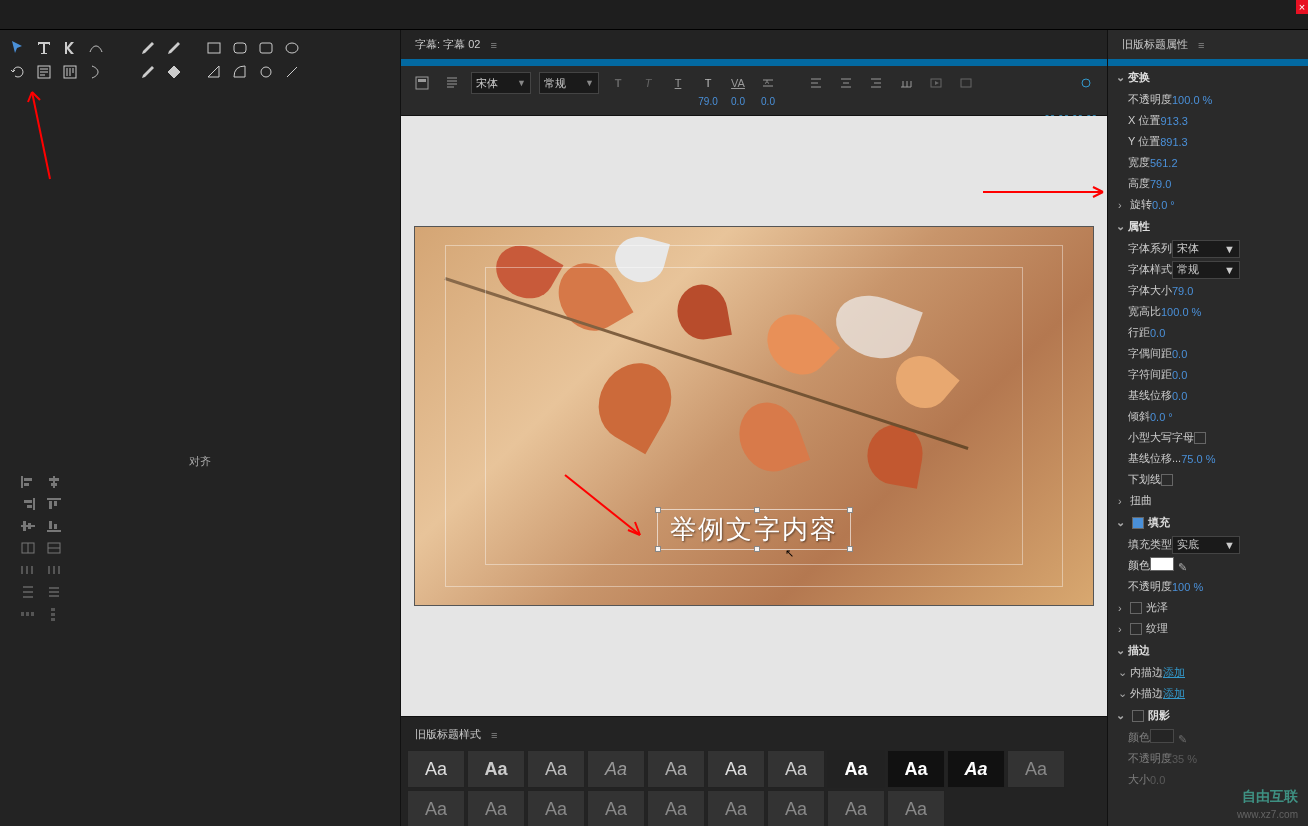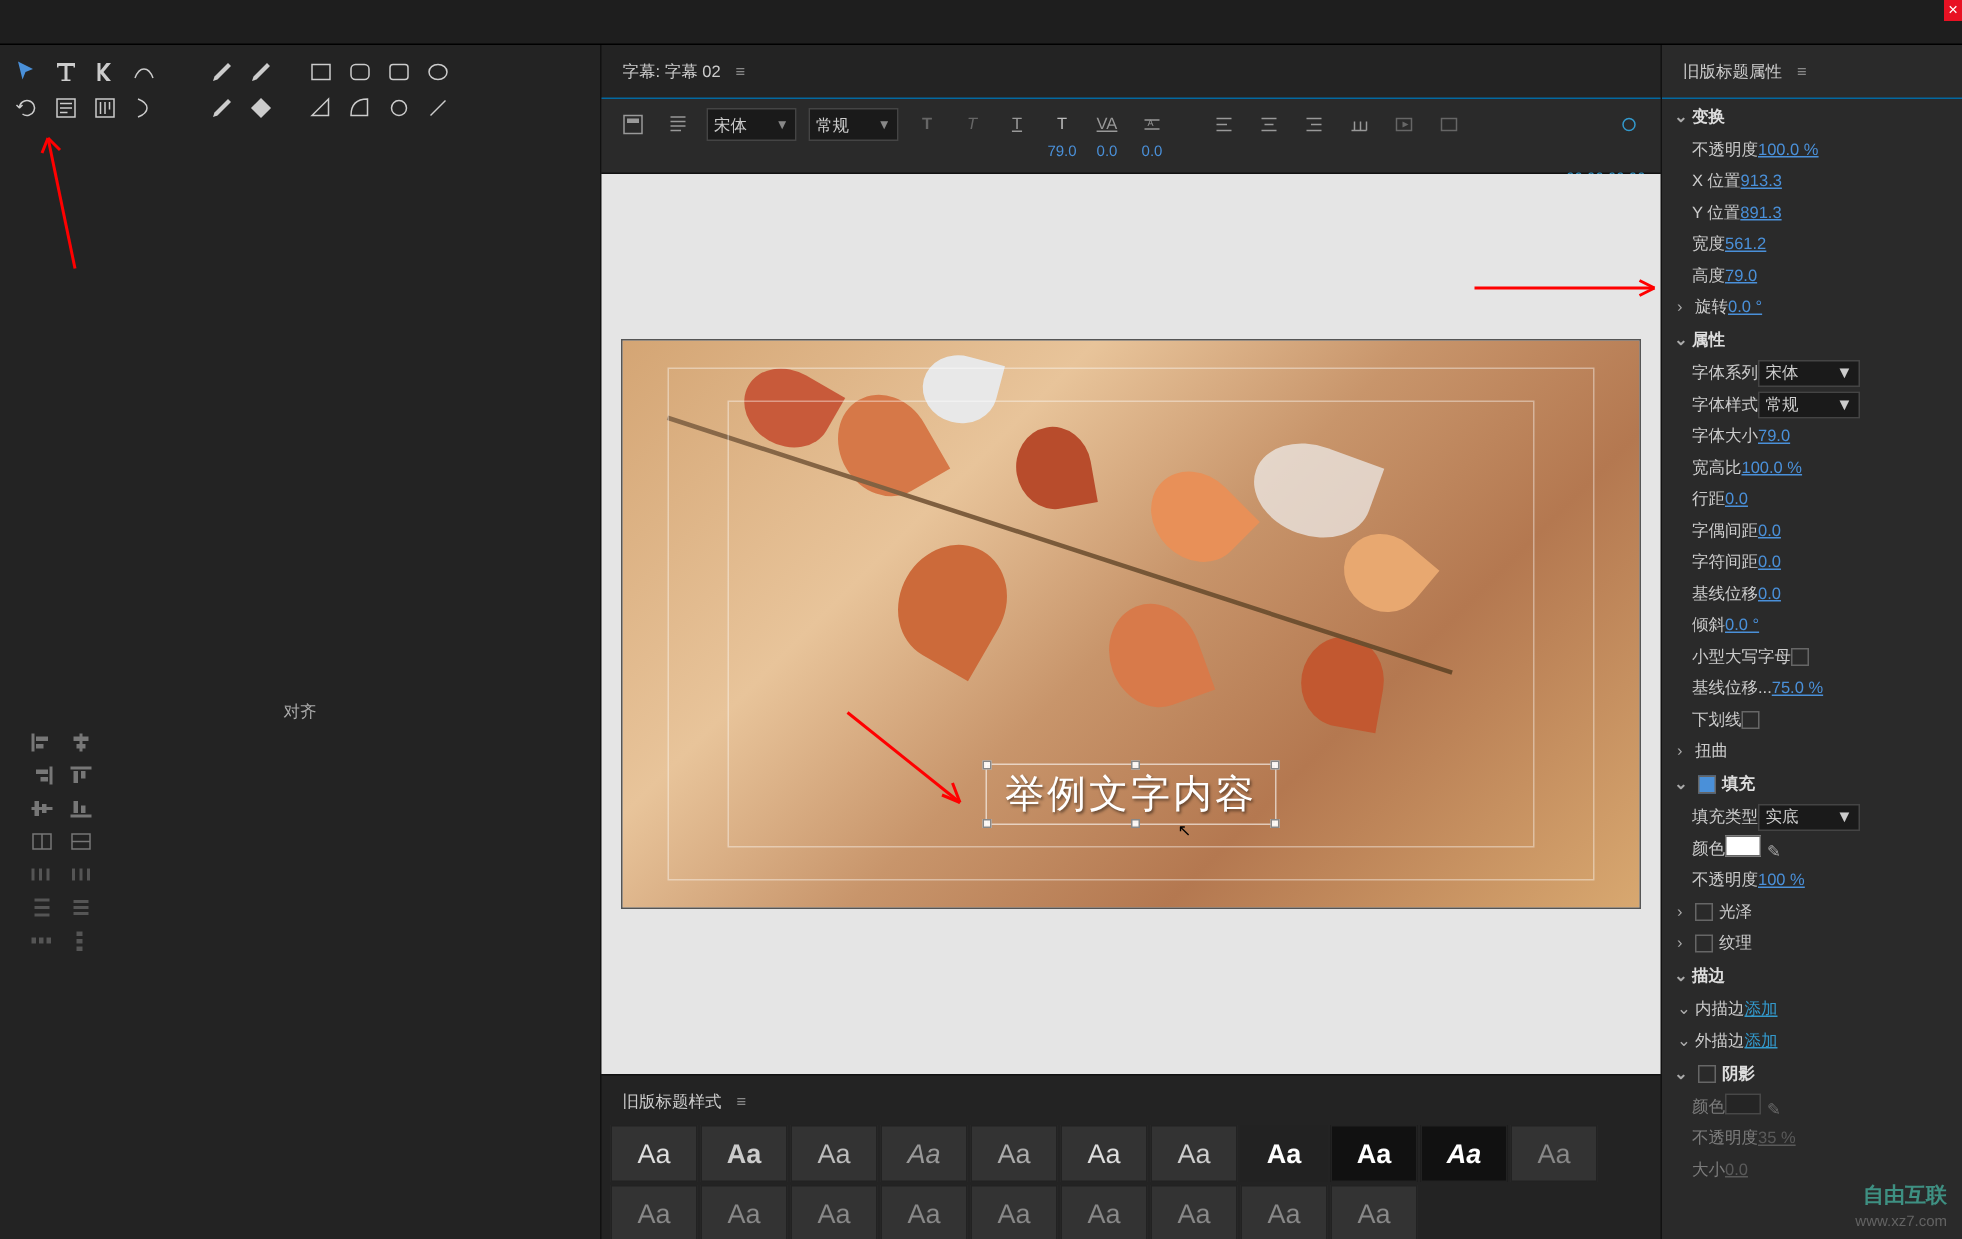--- a/index.html
+++ b/index.html
@@ -13,24 +13,24 @@
     .left-panel { width: 400px; background: #232323; display: flex; flex-direction: column; }
     .tools-area { height: 410px; padding: 8px; position: relative; }
     .tool-row { display: flex; gap: 6px; margin-bottom: 4px; }
     .tool-icon { width: 20px; height: 20px; display: flex; align-items: center; justify-content: center; color: #ccc; cursor: pointer; }
     .tool-icon.active { color: #4a90d9; }
     .tool-icon svg { width: 16px; height: 16px; }
     
     .align-panel { padding: 8px 18px; color: #999; }
     .align-row { display: flex; gap: 6px; margin: 4px 0; }
     .align-icon { width: 20px; height: 18px; display: flex; align-items: center; justify-content: center; cursor: pointer; }
-    .section-label { text-align: center; margin: 19px 0 2px; color: #aaa; }
+    .section-label { text-align: center; margin: 6px 0 2px; color: #aaa; }
     
     .center-panel { flex: 1; background: #232323; display: flex; flex-direction: column; border-left: 1px solid #111; border-right: 1px solid #111; }
-    .panel-tab { height: 36px; padding: 8px 14px; display: flex; align-items: center; color: #ccc; border-bottom: 1px solid #0369a1; }
+    .panel-tab { height: 36px; padding: 8px 14px; display: flex; align-items: center; color: #ccc; border-bottom: 7px solid #0369a1; }
     .panel-menu-icon { margin-left: 10px; color: #888; }
     
     .format-toolbar { height: 50px; padding: 6px 10px; display: flex; align-items: flex-start; gap: 8px; border-bottom: 1px solid #111; background: #2a2a2a; }
     .toolbar-btn { width: 22px; height: 22px; display: flex; align-items: center; justify-content: center; cursor: pointer; color: #999; }
     .select-box { height: 22px; background: #1a1a1a; border: 1px solid #444; color: #ccc; padding: 0 4px; display: flex; align-items: center; justify-content: space-between; cursor: pointer; }
     .select-box .arrow { color: #888; font-size: 9px; }
     .toolbar-stack { display: flex; flex-direction: column; align-items: center; gap: 2px; }
     .toolbar-value { color: #4a90d9; font-size: 10px; }
     .timecode { color: #3399cc; font-size: 10px; margin-top: 20px; }
     
@@ -47,21 +47,21 @@
     .styles-tab { padding: 6px 10px; display: flex; align-items: center; }
     .styles-grid { display: flex; gap: 2px; flex-wrap: wrap; padding: 2px; }
     .style-thumb { width: 58px; height: 38px; background: #333; display: flex; align-items: center; justify-content: center; font-size: 18px; font-family: serif; cursor: pointer; border: 1px solid #222; }
     
     .right-panel { width: 200px; background: #2a2a2a; display: flex; flex-direction: column; overflow-y: auto; }
     .right-panel .panel-tab { background: #2a2a2a; }
     .prop-group-header { padding: 4px 8px; display: flex; align-items: center; font-weight: bold; color: #ddd; cursor: pointer; }
     .chevron { width: 12px; display: inline-block; color: #aaa; }
     .prop-row { display: flex; align-items: center; padding: 2px 8px 2px 20px; height: 21px; }
     .prop-label { color: #ccc; }
-    .prop-value { color: #4a90d9; cursor: text; text-decoration: underline; }
+    .prop-value { color: #4a90d9; cursor: text; }
     .prop-value.link { color: #3399cc; text-decoration: underline; }
     .prop-select { width: 68px; height: 18px; background: #1a1a1a; border: 1px solid #444; color: #ccc; display: flex; align-items: center; justify-content: space-between; padding: 0 4px; cursor: pointer; }
     .prop-checkbox { width: 12px; height: 12px; border: 1px solid #666; display: inline-block; cursor: pointer; }
     .prop-checkbox.checked { background: #4a90d9; }
     .color-swatch { width: 24px; height: 14px; background: #fff; border: 1px solid #666; display: inline-block; cursor: pointer; }
     .color-swatch.dark { background: #222; }
     .eyedropper { margin-left: 4px; color: #aaa; cursor: pointer; }
     .watermark { position: absolute; right: 10px; bottom: 20px; color: #4a9; font-size: 14px; font-weight: bold; opacity: 0.8; }
     .watermark-sub { position: absolute; right: 10px; bottom: 6px; color: #888; font-size: 10px; opacity: 0.6; }
     

